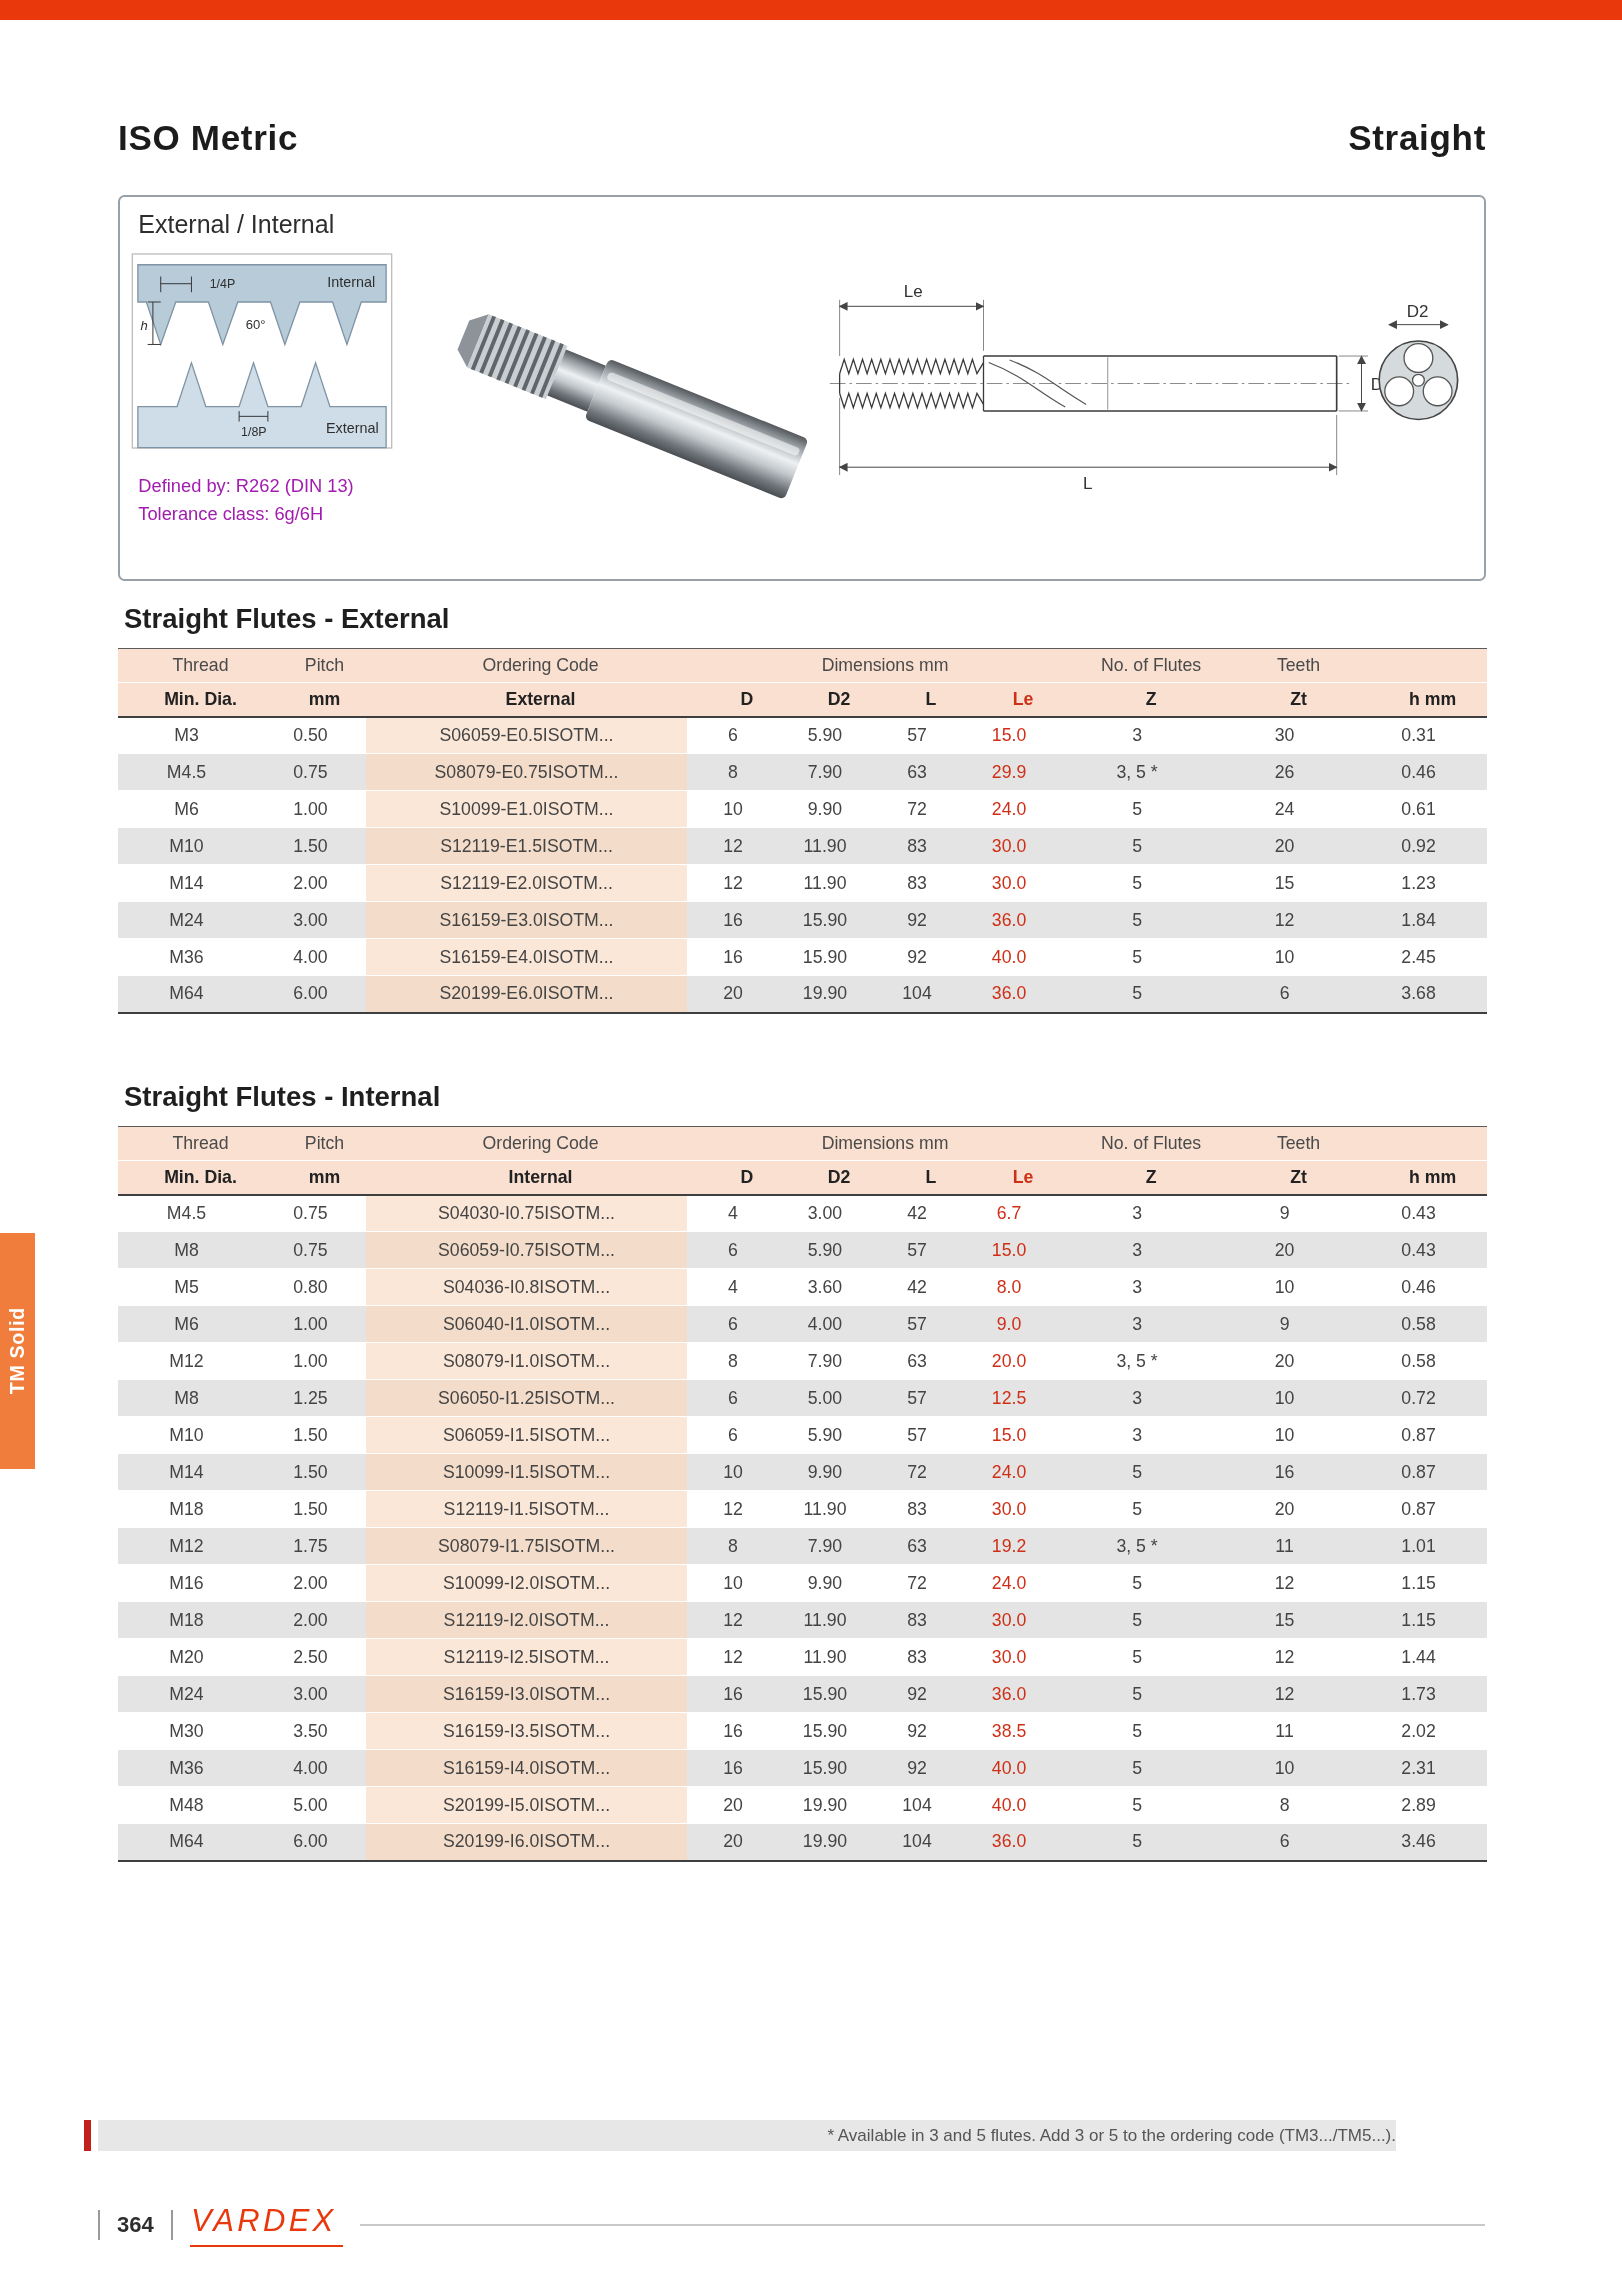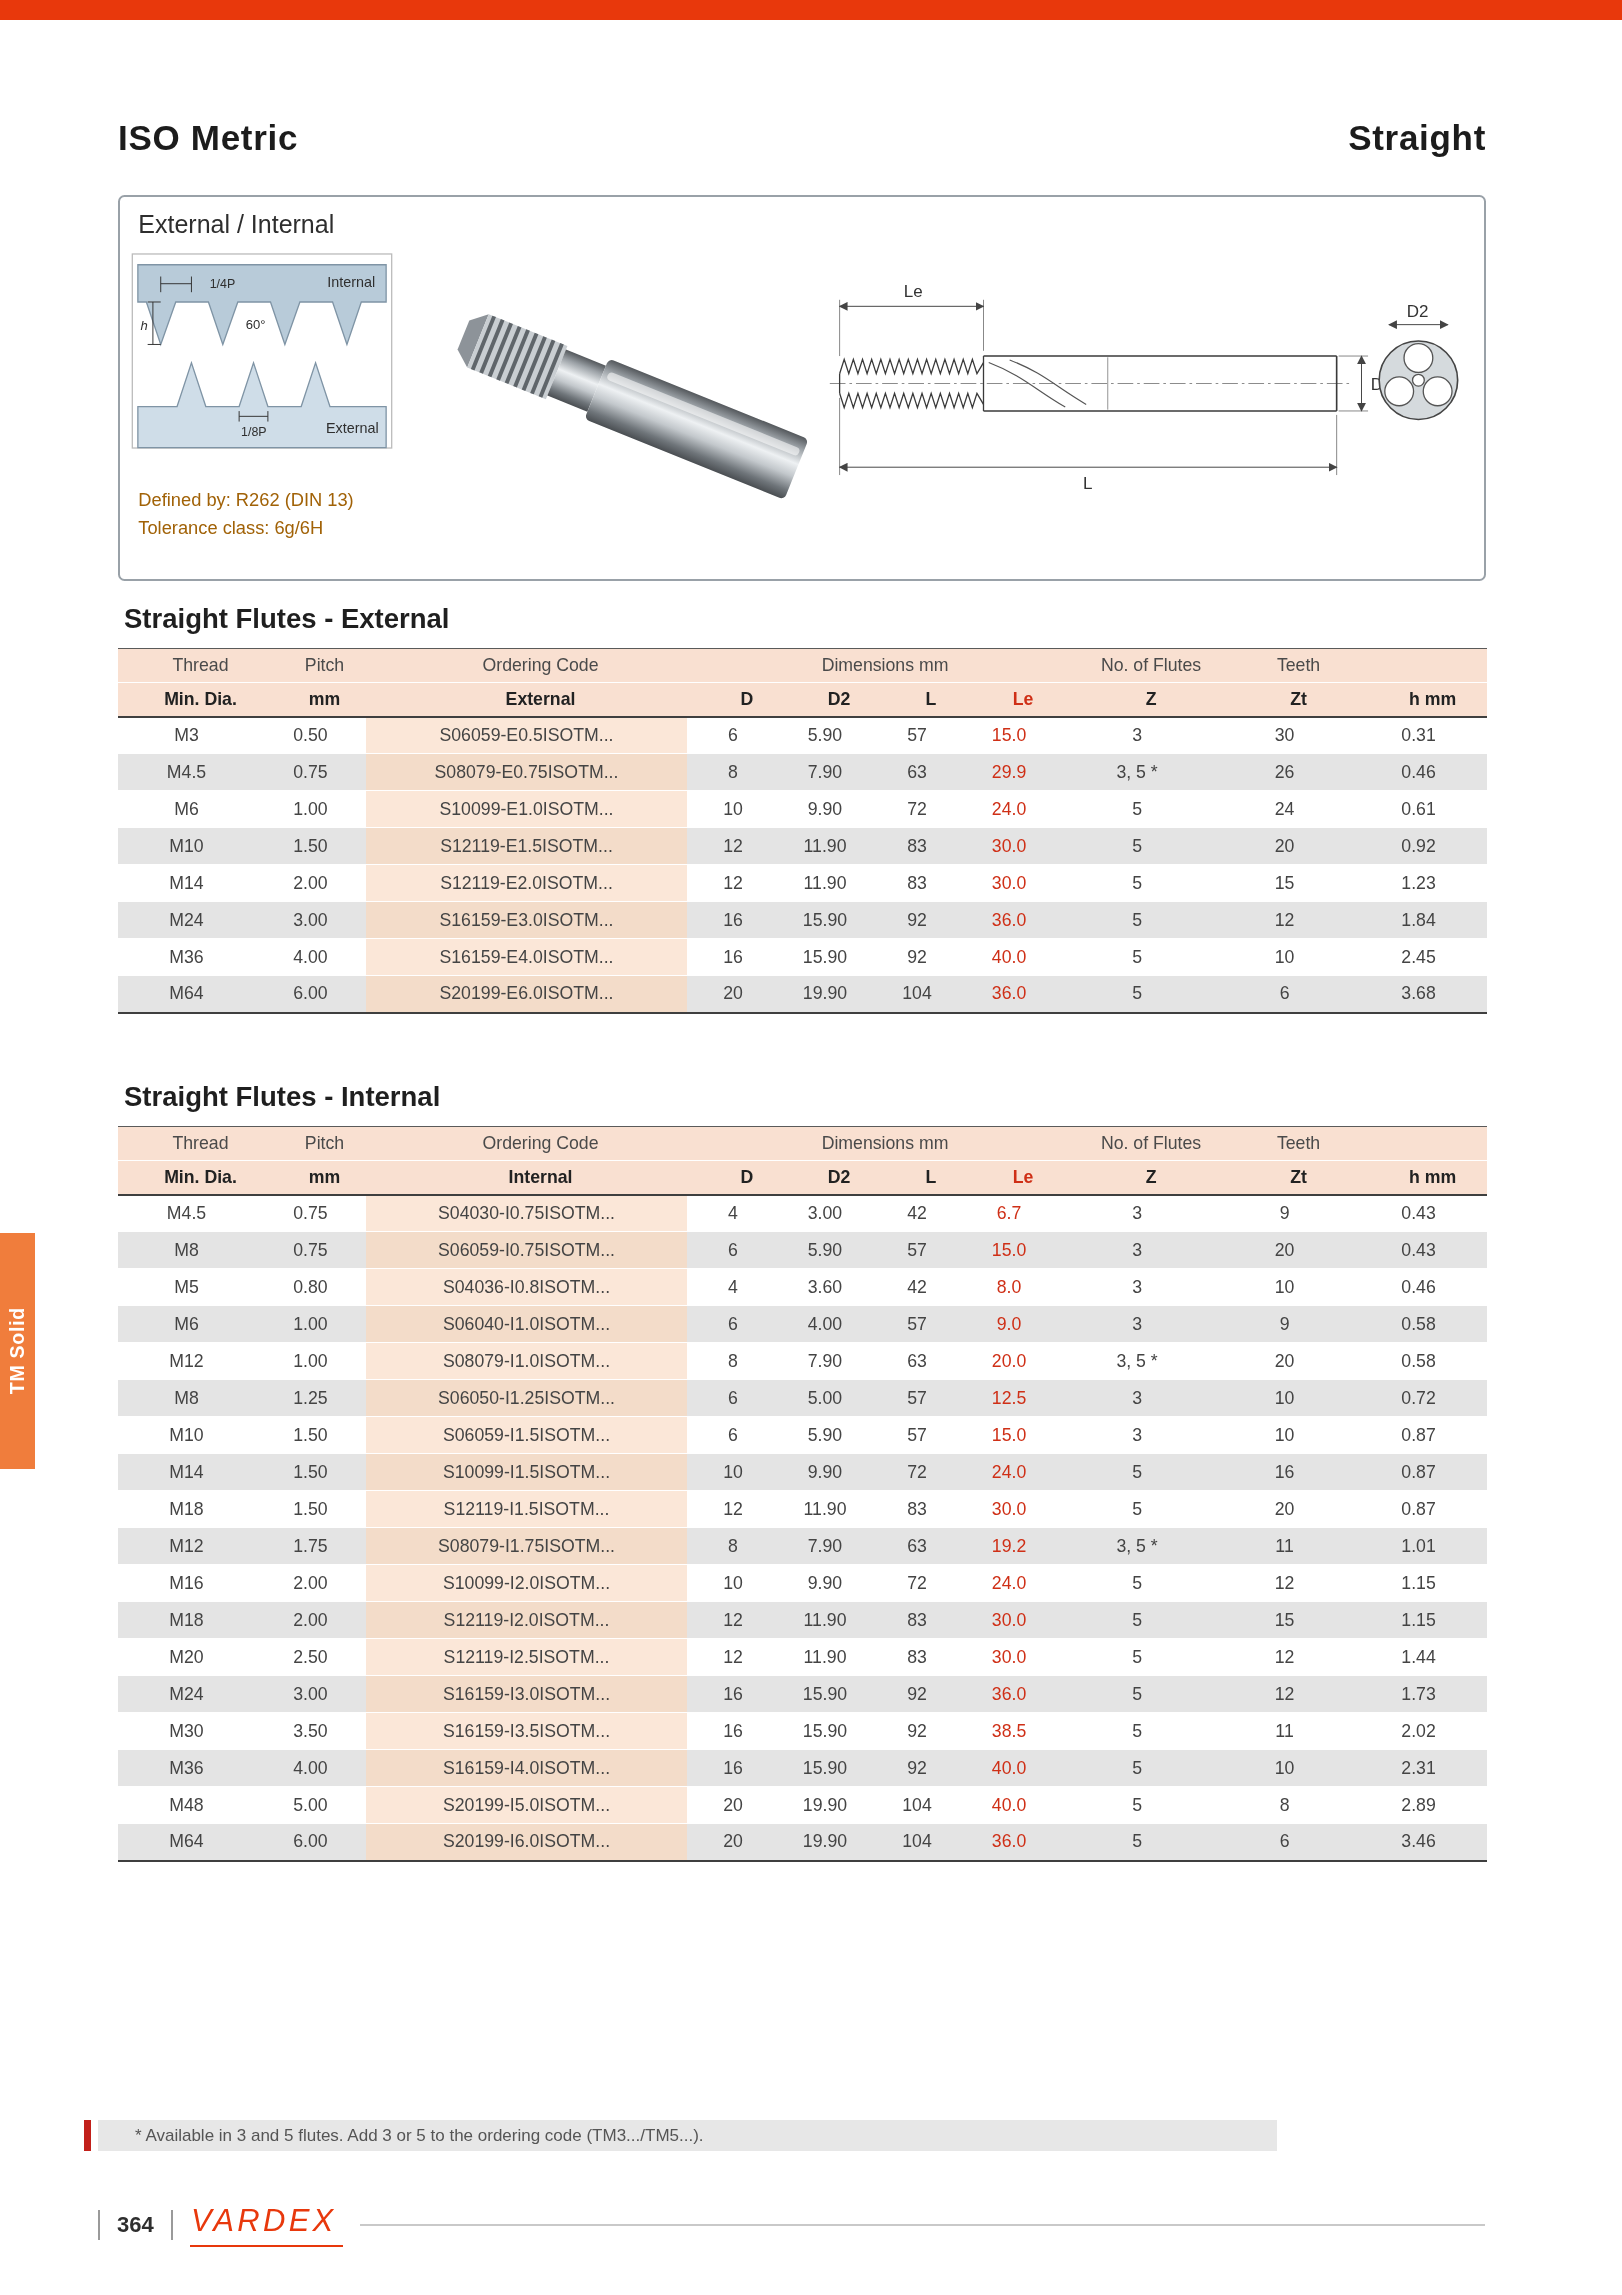--- a/index.html
+++ b/index.html
@@ -19,21 +19,21 @@
   .page-title { font-size:35px; font-weight:bold; color:#1c1c1c; letter-spacing:0.7px; }
 
   .info-box {
     position:absolute; top:195px; left:118px; width:1368px; height:386px;
     border:2px solid #99a1a8; border-radius:6.5px; background:#fff;
   }
   .info-heading { position:absolute; top:13px; left:18.3px; font-size:25px; color:#2e2e2e; }
   .profile-svg  { position:absolute; left:10.5px;  top:56px;  }
   .photo-svg    { position:absolute; left:308px; top:92px; }
   .drawing-svg  { position:absolute; left:700px; top:62px; }
-  .defined-text { position:absolute; left:18.3px; top:289px; font-size:18.3px; line-height:27.5px; color:#a16207; }
+  .defined-text { position:absolute; left:18.3px; top:275px; font-size:18.3px; line-height:27.5px; color:#a21caf; }
 
   .section-title { position:absolute; left:124px; font-size:27.5px; font-weight:bold; color:#1f1f1f; }
   .section-title.external { top:603px; }
   .section-title.internal { top:1081px; }
 
   table.data-table {
     position:absolute; left:118px; width:1368px;
     border-collapse:collapse; table-layout:fixed; font-size:17.7px; color:#444;
   }
   table.external { top:648px; }
@@ -63,22 +63,22 @@
   .side-tab span {
     writing-mode:vertical-rl; transform:rotate(180deg);
     color:#fff; font-size:19.6px; font-weight:bold; letter-spacing:0.7px;
   }
 
   .footnote-accent {
     position:absolute; left:84px; top:2120px; width:6.5px; height:31px;
     background:#c2201a;
   }
   .footnote-bar {
-    position:absolute; left:98px; top:2120px; width:1179px; height:31px;
-    background:#e7e7e7; display:flex; align-items:center;
+    position:absolute; left:98px; top:2120px; width:1298px; height:31px;
+    background:#e7e7e7; display:flex; align-items:center;justify-content:flex-end;
   }
   .footnote-bar span { padding-left:37px; font-size:17px; color:#555; }
 
   .page-footer {
     position:absolute; left:98px; top:2202px; width:1387px; height:46px;
     display:flex; align-items:center; gap:17px;
   }
   .footer-divider { width:2px; height:30px; background:#9a9a9a; }
   .page-number { font-size:22px; font-weight:bold; color:#2e2e2e; }
   .brand-logo {

